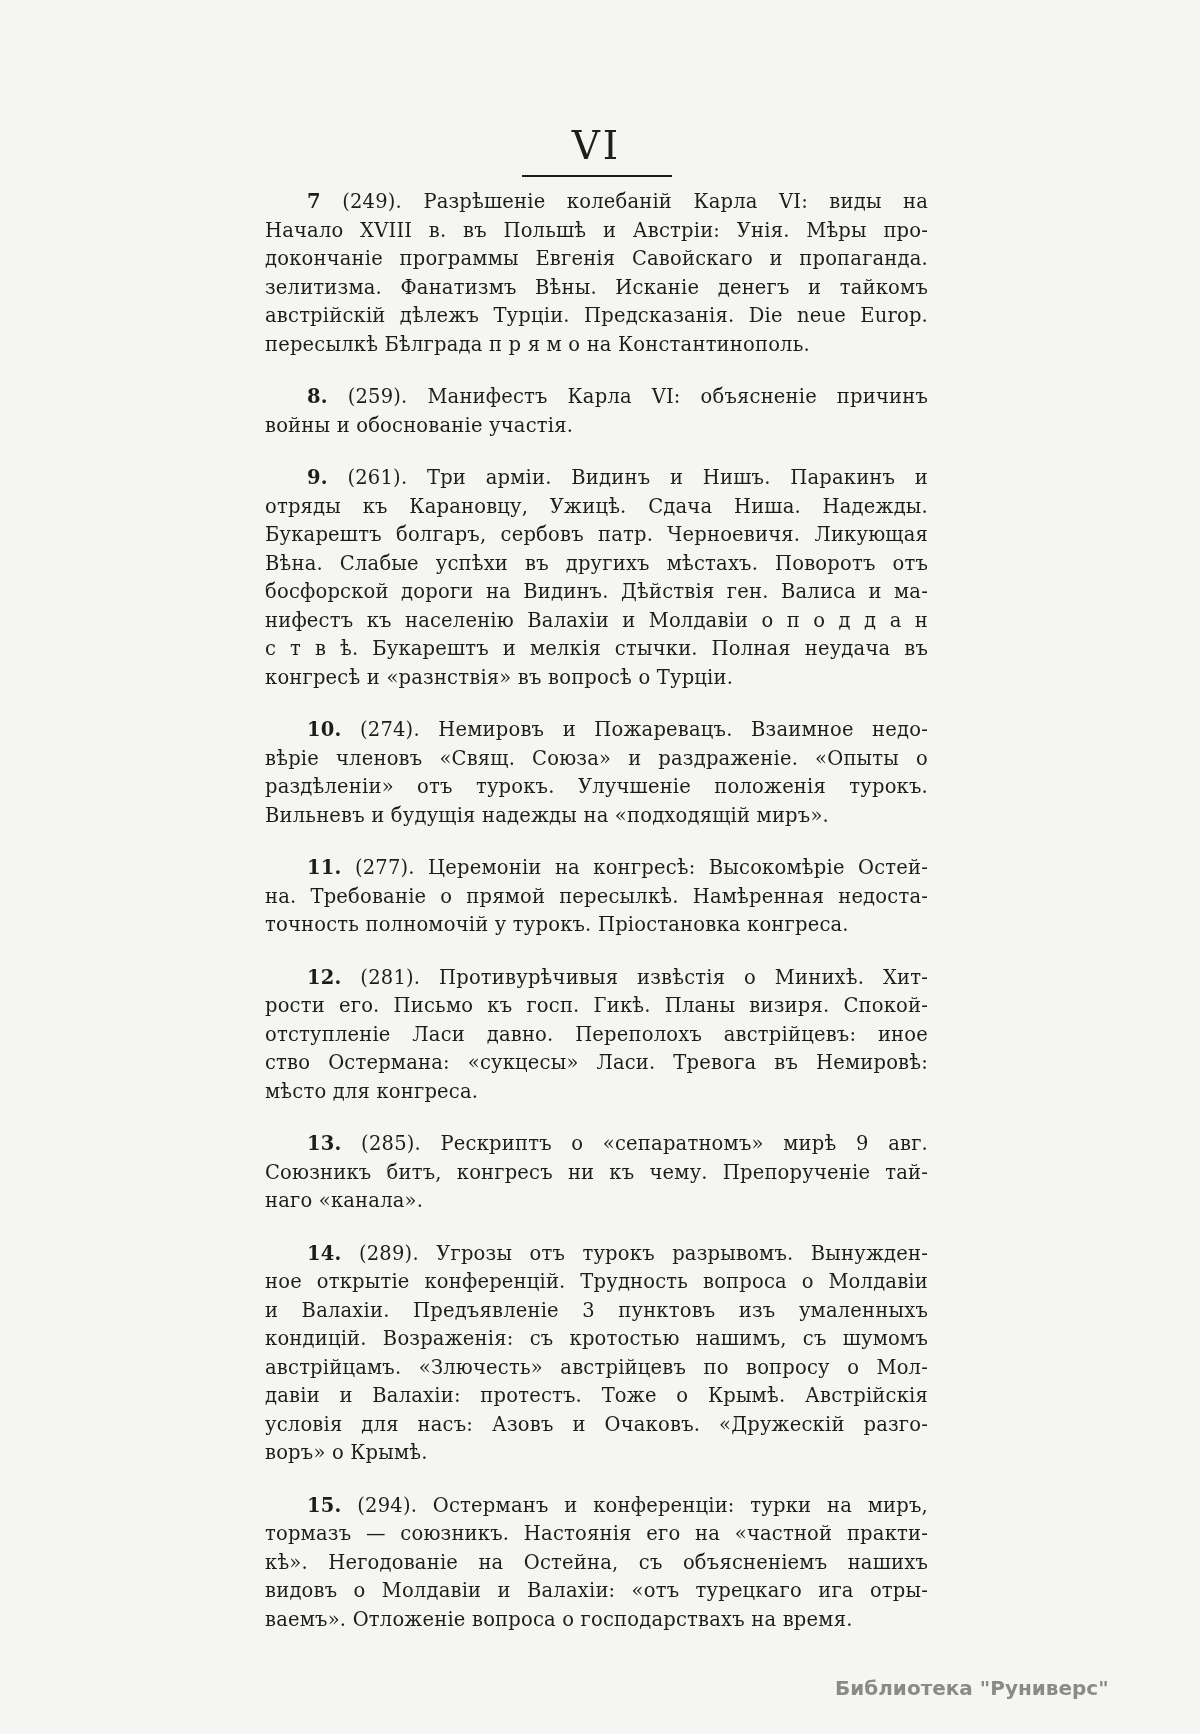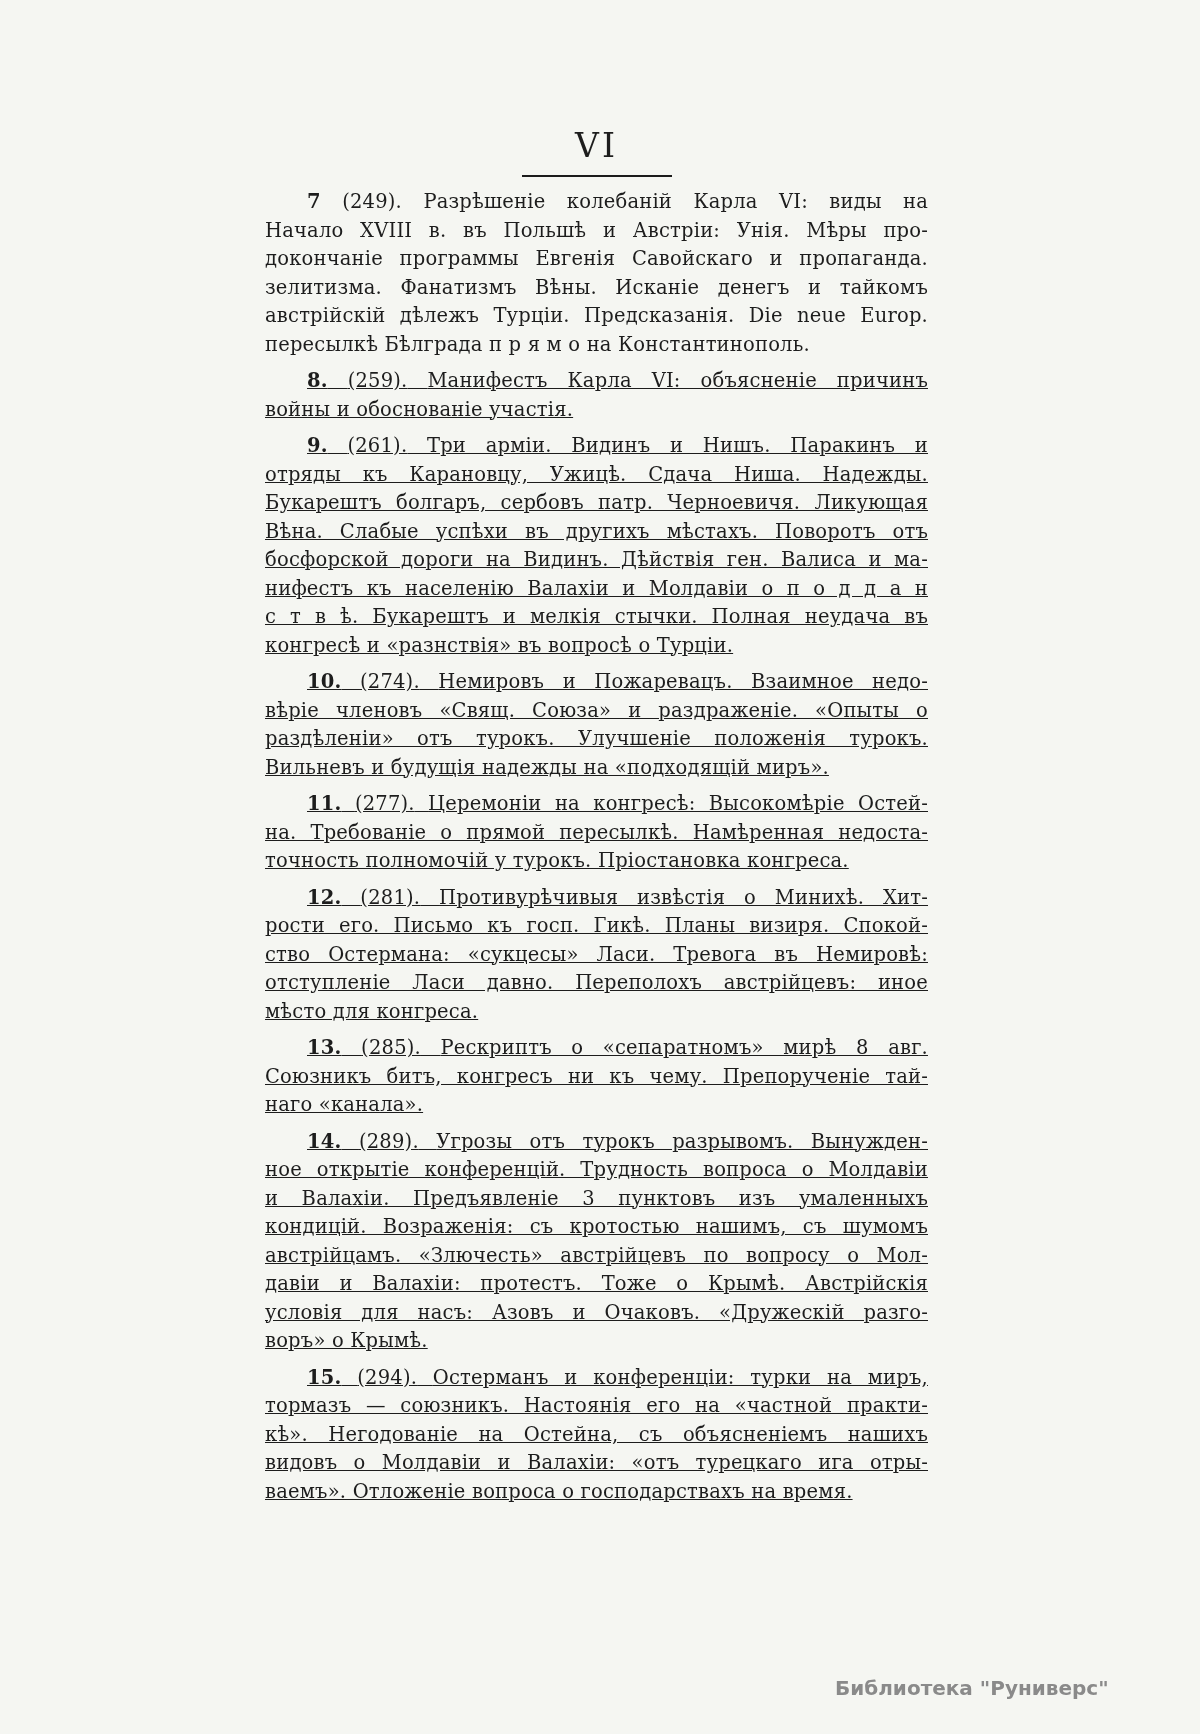--- a/index.html
+++ b/index.html
@@ -16,41 +16,41 @@
 
   .heading {
     position: absolute;
     top: 128px;
     left: 265px;
     width: 663px;
     text-align: center;
   }
   .roman {
     display: block;
-    font-size: 33px;
+    font-size: 39px;
     line-height: 36px;
     letter-spacing: 3px;
   }
   .rule {
     width: 150px;
     height: 2px;
     background: #1b1b1b;
     margin: 11px auto 0 auto;
   }
 
   .column {
     position: absolute;
     left: 265px;
     top: 188px;
     width: 663px;
     font-size: 19.5px;
     line-height: 28.5px;
     letter-spacing: 0.2px;
   }
-  .entry + .entry { margin-top: 8px; text-decoration: underline; }
+  .entry + .entry { margin-top: 24px; }
   .line {
     text-align: justify;
     text-align-last: justify;
   }
   .line.first { text-indent: 42px; }
   .line.last  { text-align-last: left; }
   .num  { font-weight: 700; }
   .pref { font-weight: 400; }
 
   .watermark {
@@ -104,26 +104,26 @@
         <div class="line last">Вильневъ и будущія надежды на «подходящій миръ».</div>
       </div>
       <div class="entry">
         <div class="line first"><span class="num">11.</span> <span class="pref">(277).</span> <span>Церемоніи на конгресѣ: Высокомѣріе Остей-</span></div>
         <div class="line">на. Требованіе о прямой пересылкѣ. Намѣренная недоста-</div>
         <div class="line last">точность полномочій у турокъ. Пріостановка конгреса.</div>
       </div>
       <div class="entry">
         <div class="line first"><span class="num">12.</span> <span class="pref">(281).</span> <span>Противурѣчивыя извѣстія о Минихѣ. Хит-</span></div>
         <div class="line">рости его. Письмо къ госп. Гикѣ. Планы визиря. Спокой-</div>
+        <div class="line">отступленіе Ласи давно. Переполохъ австрійцевъ: иное</div>
         <div class="line">ство Остермана: «сукцесы» Ласи. Тревога въ Немировѣ:</div>
-        <div class="line">отступленіе Ласи давно. Переполохъ австрійцевъ: иное</div>
         <div class="line last">мѣсто для конгреса.</div>
       </div>
       <div class="entry">
-        <div class="line first"><span class="num">13.</span> <span class="pref">(285).</span> <span>Рескриптъ о «сепаратномъ» мирѣ 8 авг.</span></div>
+        <div class="line first"><span class="num">13.</span> <span class="pref">(285).</span> <span>Рескриптъ о «сепаратномъ» мирѣ 9 авг.</span></div>
         <div class="line">Союзникъ битъ, конгресъ ни къ чему. Препорученіе тай-</div>
         <div class="line last">наго «канала».</div>
       </div>
       <div class="entry">
         <div class="line first"><span class="num">14.</span> <span class="pref">(289).</span> <span>Угрозы отъ турокъ разрывомъ. Вынужден-</span></div>
         <div class="line">ное открытіе конференцій. Трудность вопроса о Молдавіи</div>
         <div class="line">и Валахіи. Предъявленіе 3 пунктовъ изъ умаленныхъ</div>
         <div class="line">кондицій. Возраженія: съ кротостью нашимъ, съ шумомъ</div>
         <div class="line">австрійцамъ. «Злючесть» австрійцевъ по вопросу о Мол-</div>
         <div class="line">давіи и Валахіи: протестъ. Тоже о Крымѣ. Австрійскія</div>

